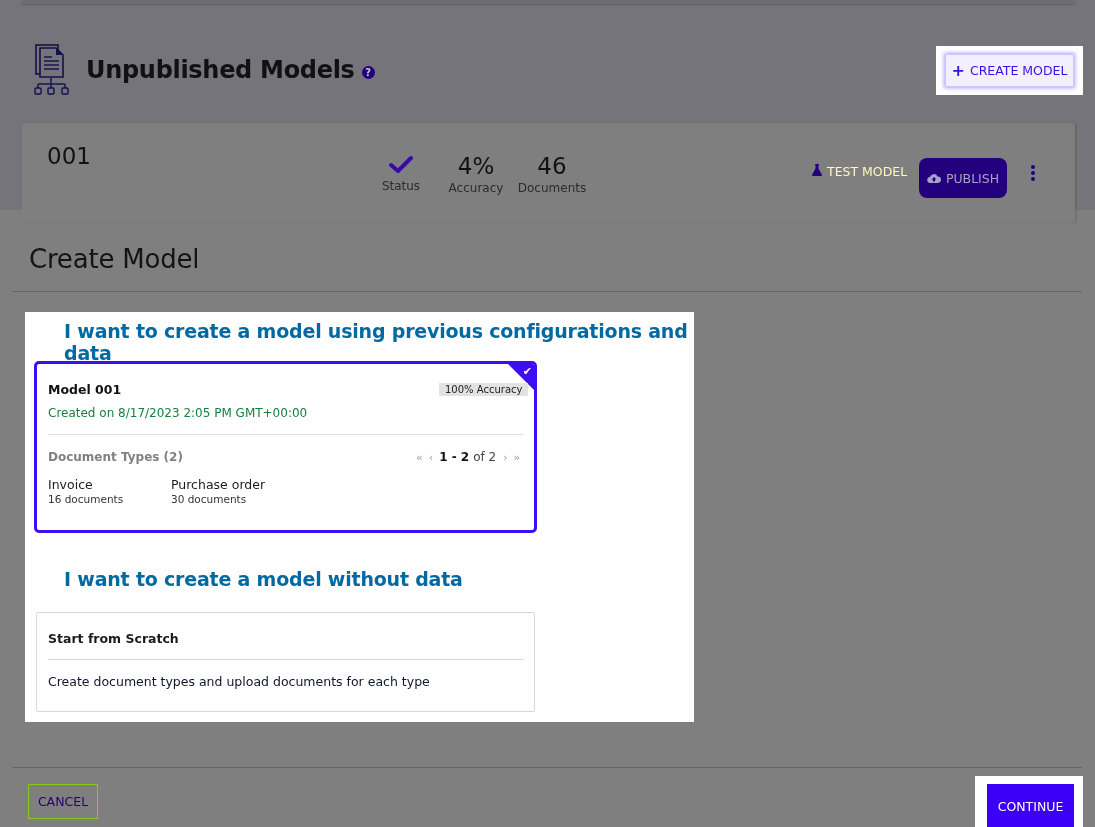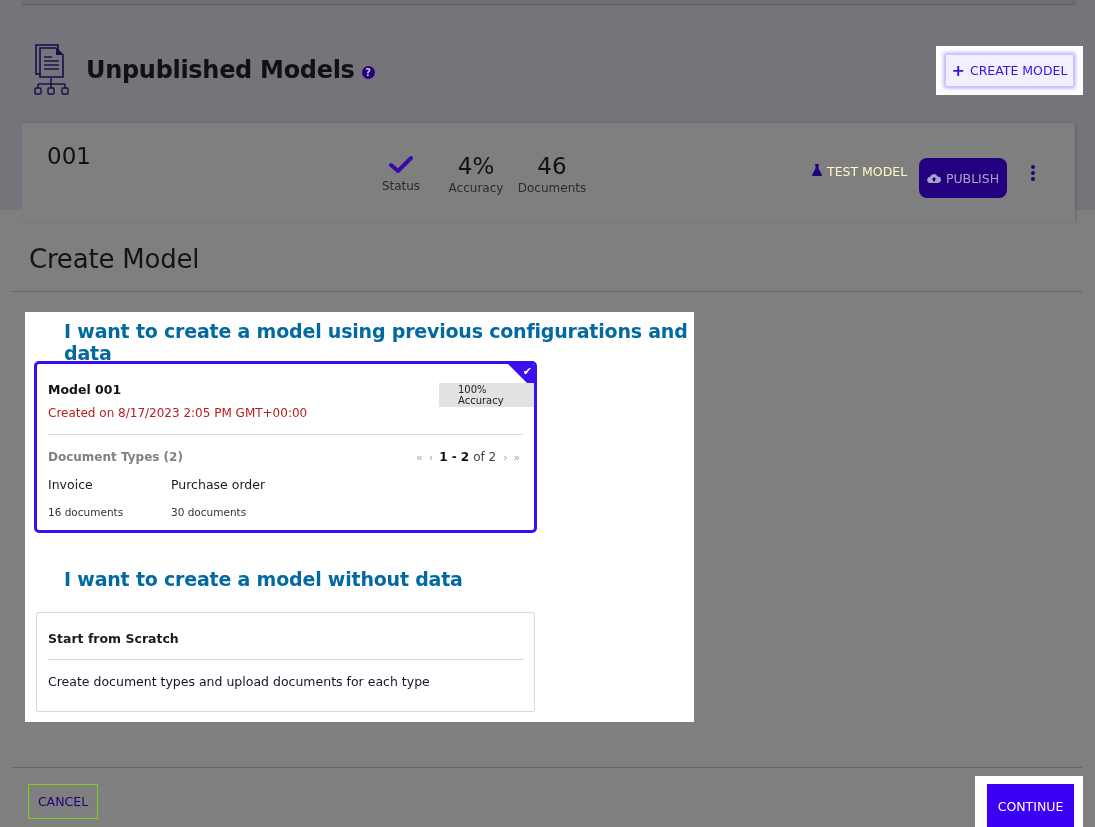--- a/index.html
+++ b/index.html
@@ -43,30 +43,30 @@
 
   .options-panel { position: absolute; left: 25px; top: 312px; width: 669px; height: 410px; background: #fff; }
   .section-heading { position: absolute; left: 11px; font-size: 19px; font-weight: bold; color: #0369a1; letter-spacing: -0.2px; margin-left: 28px; }
   .sh-1 { top: 8px; }
   .sh-2 { top: 256px; text-align: right; }
 
   .prev-card { position: absolute; left: 9px; top: 49px; width: 503px; height: 172px; border: 3px solid #3d0ff0; border-radius: 5px; background: #fff; cursor: pointer; overflow: hidden; }
   .corner-check { position: absolute; right: -1px; top: -1px; width: 0; height: 0; border-top: 28px solid #3d0ff0; border-left: 28px solid transparent; }
   .corner-check-mark { position: absolute; right: 2px; top: 1px; color: #fff; font-size: 11px; font-weight: bold; }
   .pc-title { position: absolute; left: 11px; top: 18px; font-size: 12.5px; font-weight: bold; color: #111; }
-  .pc-acc { position: absolute; left: 402px; top: 19px; background: #e2e2e2; font-size: 10px; color: #222; padding: 1px 19px; }
-  .pc-created { position: absolute; left: 11px; top: 42px; font-size: 12px; color: #b91c1c; }
+  .pc-acc { position: absolute; left: 402px; top: 19px; background: #e2e2e2; font-size: 10px; color: #222; padding: 1px 6px; }
+  .pc-created { position: absolute; left: 11px; top: 42px; font-size: 12px; color: #15803d; }
   .pc-divider { position: absolute; left: 11px; top: 70px; width: 475px; height: 1px; background: #ddd; }
   .pc-doctypes { position: absolute; left: 11px; top: 86px; font-size: 12px; font-weight: bold; color: #808080; }
   .pager { position: absolute; left: 376px; top: 86px; font-size: 12px; color: #444; display: flex; align-items: center; }
   .pager .pg { color: #9a9a9a; font-size: 11px; cursor: pointer; margin: 0 3px; }
   .pager b { color: #111; margin: 0 4px 0 3px; }
   .doctype { position: absolute; top: 113px; }
   .doctype .n { font-size: 12.5px; color: #1c1c1c; }
-  .doctype .c { font-size: 10.5px; color: #333; margin-top: 14px; }
+  .doctype .c { font-size: 10.5px; color: #333; margin-top: 1px; }
   .dt-1 { left: 11px; }
   .dt-2 { left: 134px; }
 
   .scratch-card { position: absolute; left: 11px; top: 300px; width: 499px; height: 100px; border: 1px solid #d8d8d8; border-radius: 2px; background: #fff; cursor: pointer; }
   .sc-title { position: absolute; left: 11px; top: 18px; font-size: 12.5px; font-weight: bold; color: #1c1c1c; }
   .sc-divider { position: absolute; left: 11px; top: 46px; width: 476px; height: 1px; background: #d8d8d8; }
   .sc-desc { position: absolute; left: 11px; top: 61px; font-size: 12.5px; color: #0f172a; }
 
   .cancel-btn { position: absolute; left: 28px; top: 784px; width: 70px; height: 35px; border: 1px solid #84cc16; color: #23007a; font-size: 12.5px; display: flex; align-items: center; justify-content: center; background: transparent; cursor: pointer; }
   .continue-wrap { position: absolute; left: 975px; top: 776px; width: 108px; height: 51px; background: #fff; }

